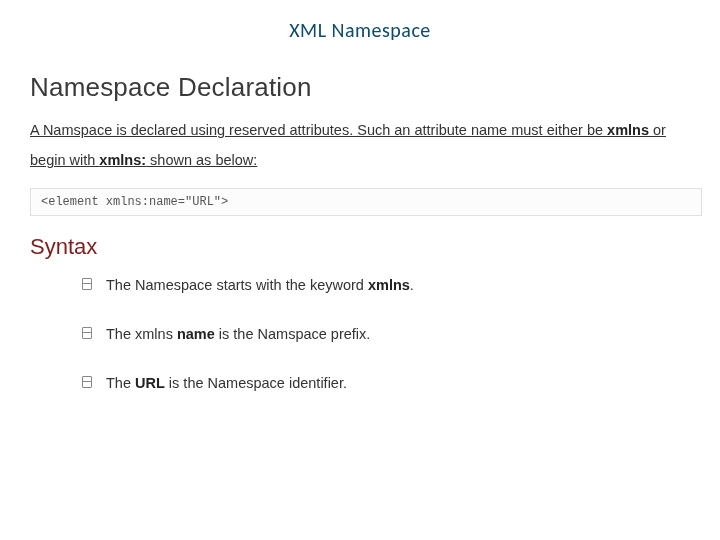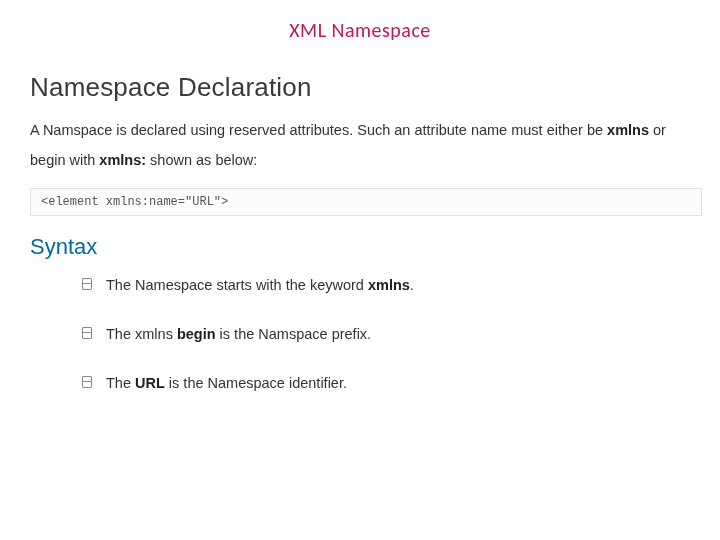--- a/index.html
+++ b/index.html
@@ -13,21 +13,21 @@
   }
   .page {
     width: 720px;
     height: 540px;
     position: relative;
     box-sizing: border-box;
   }
   .slide-title {
     text-align: center;
     font-family: Calibri, Arial, sans-serif;
-    color: #be185d;
+    color: #0c4a6e;
     font-size: 20px;
     font-weight: 400;
     letter-spacing: 0.5px;
     padding-top: 18px;
     padding-bottom: 12px;
   }
   .content {
     padding: 0 18px 0 30px;
   }
   h1.section-heading {
@@ -36,39 +36,40 @@
     color: #3a3a3a;
     font-size: 26px;
     margin: 18px 0 12px 0;
     letter-spacing: 0.2px;
   }
   p.body-text {
     font-size: 14.5px;
     color: #333;
     line-height: 2.1;
     margin: 6px 0 12px 0;
+    text-decoration: underline;
   }
   p.body-text b {
     font-weight: 700;
     color: #222;
   }
   .code-block {
     border: 1px solid #e0e0e0;
     background: #fcfcfc;
     font-family: Consolas, "Courier New", monospace;
     font-size: 12px;
     color: #555;
     padding: 6px 10px;
     margin: 4px 0 10px 0;
     white-space: pre;
   }
   h2.sub-heading {
     font-family: Verdana, Arial, sans-serif;
     font-weight: 400;
-    color: #0369a1;
+    color: #7f1d1d;
     font-size: 22px;
     margin: 18px 0 14px 0;
   }
   ul.bullets {
     list-style: none;
     padding: 0 0 0 40px;
     margin: 12px;
   }
   ul.bullets li {
     position: relative;
@@ -111,21 +112,21 @@
 
     <div class="code-block">&lt;element xmlns:name="URL"&gt;</div>
 
     <h2 class="sub-heading">Syntax</h2>
 
     <ul class="bullets">
       <li>
         <span>The Namespace starts with the keyword </span><b>xmlns</b><span>.</span>
       </li>
       <li>
-        <span>The xmlns </span><b>begin</b><span> is the Namspace prefix.</span>
+        <span>The xmlns </span><b>name</b><span> is the Namspace prefix.</span>
       </li>
       <li>
         <span>The </span><b>URL</b><span> is the Namespace identifier.</span>
       </li>
     </ul>
 
   </div>
 </div>
 
 </body></html>

